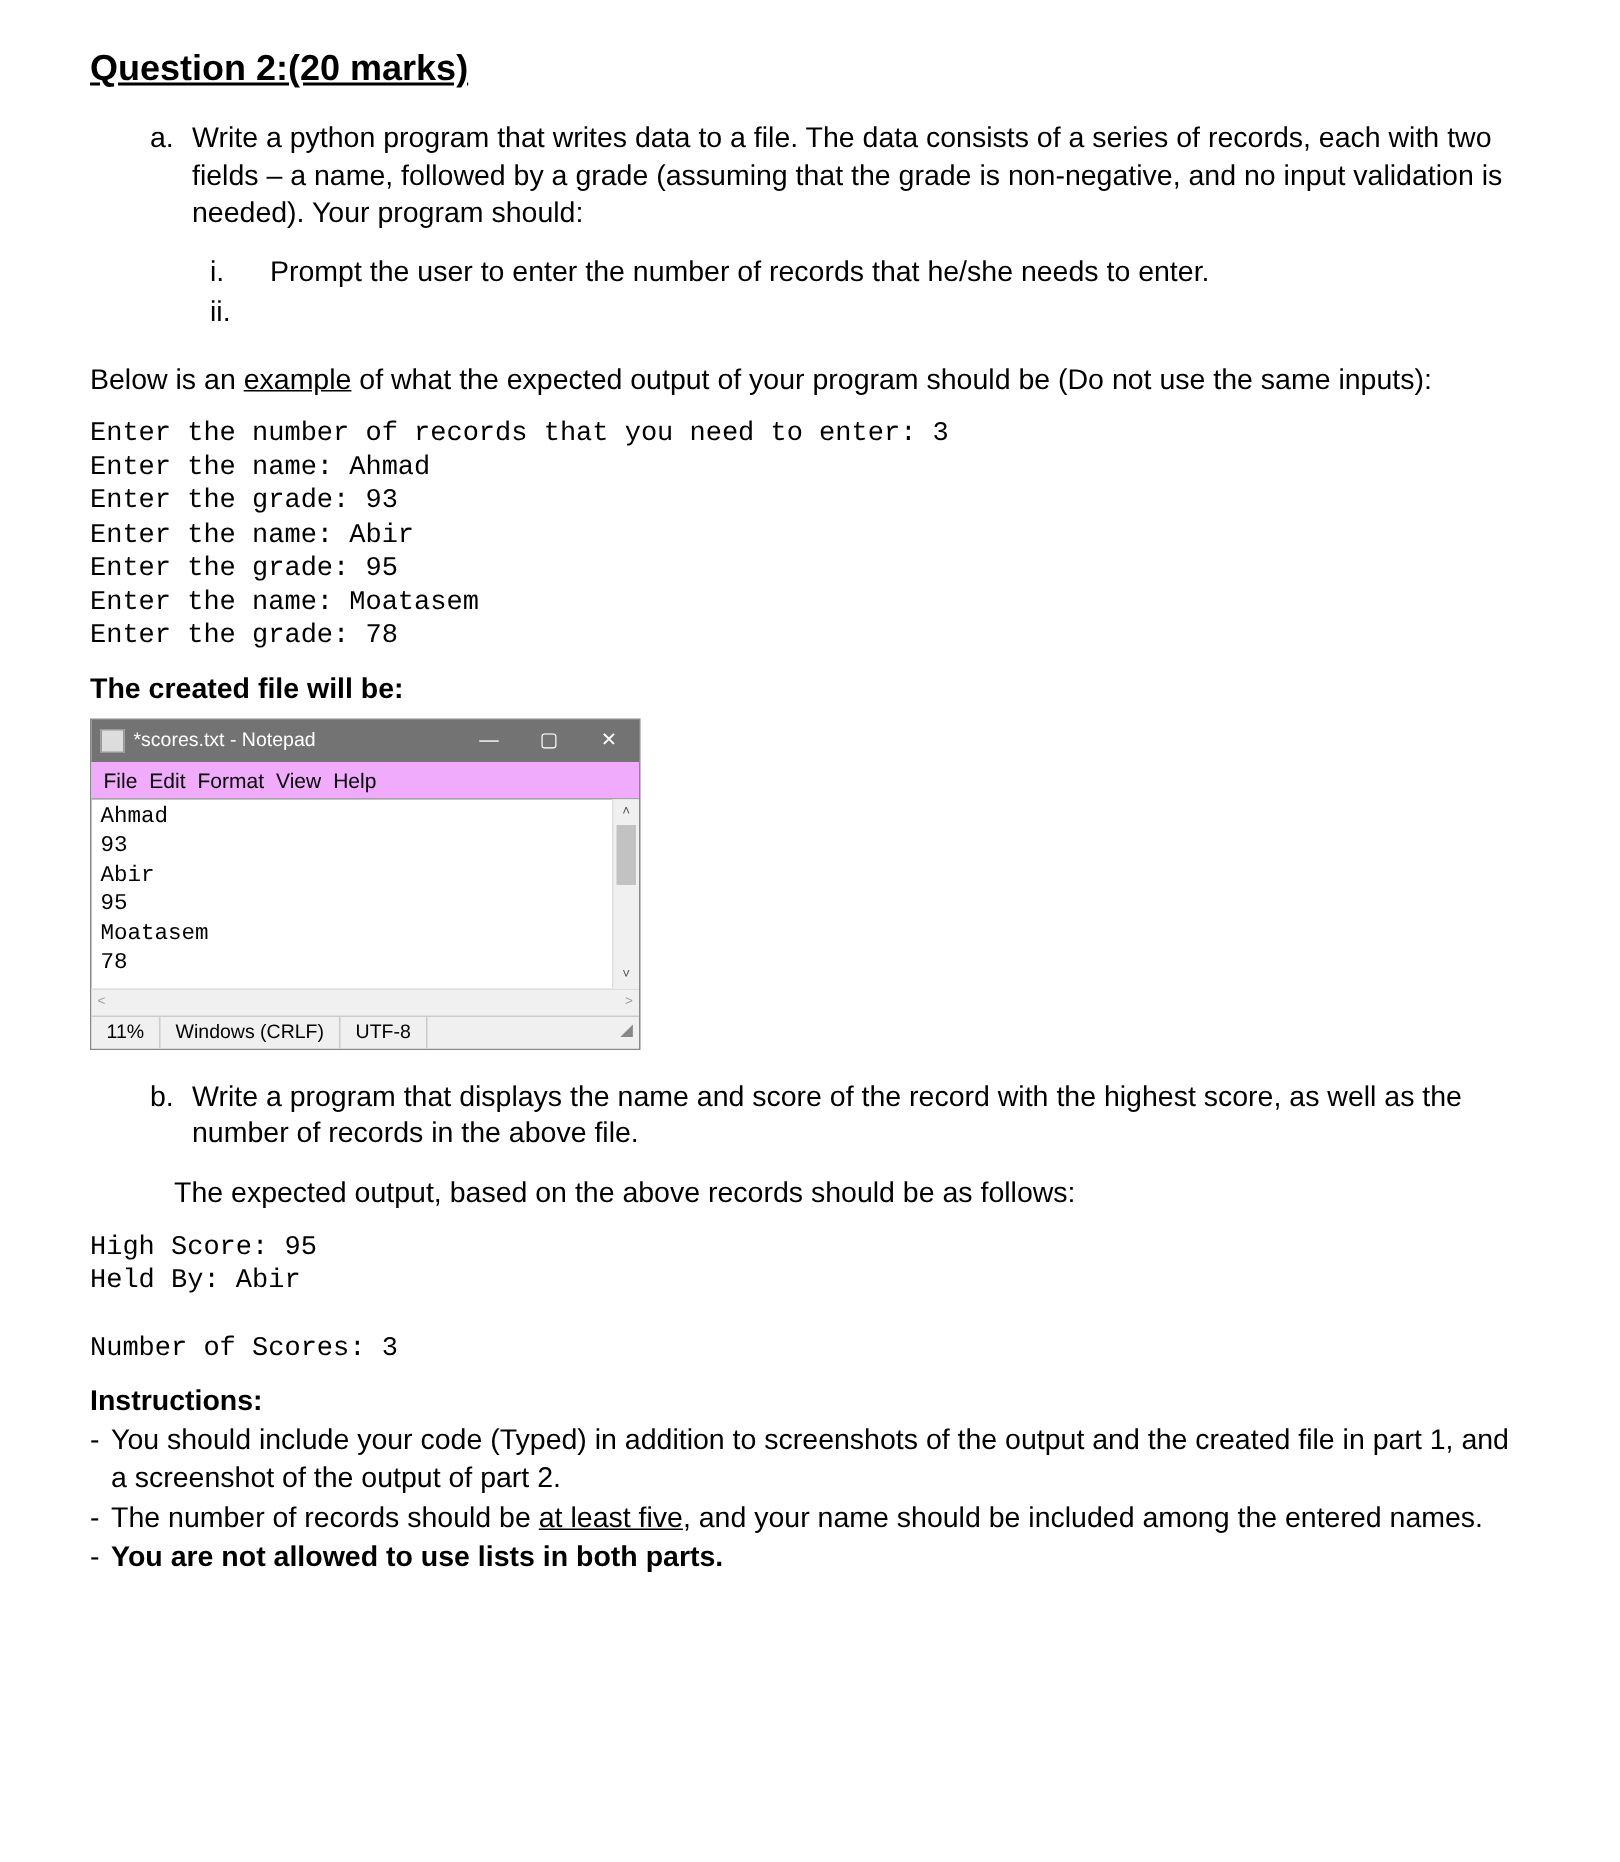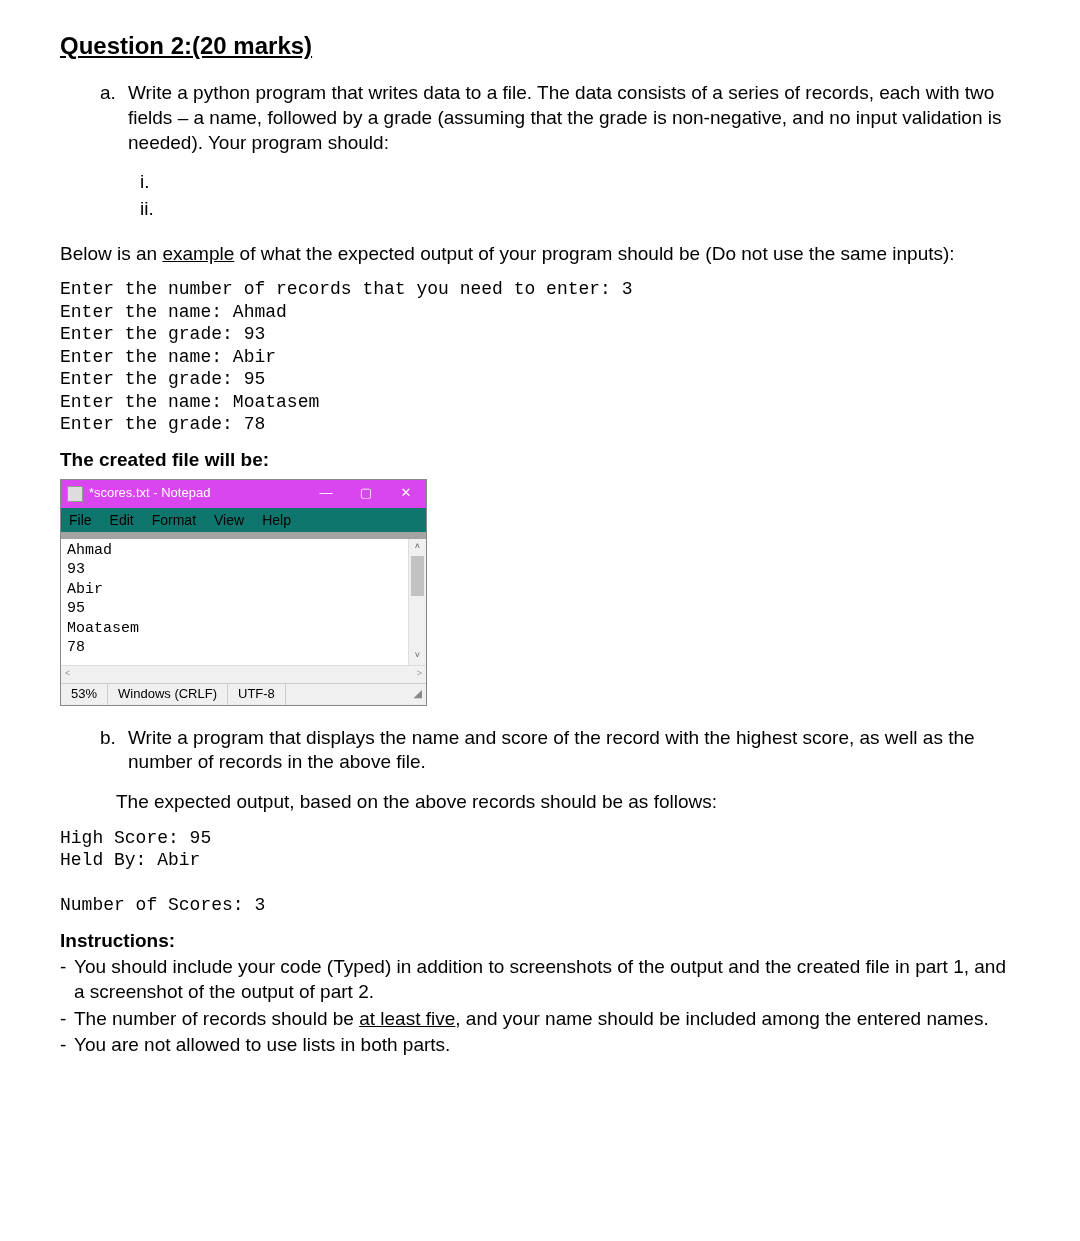--- a/index.html
+++ b/index.html
@@ -60,21 +60,21 @@
   .notepad {
     width: 365px;
     border: 1px solid #888;
     font-family: "Segoe UI", Arial, sans-serif;
     font-size: 14px;
     margin-top: 4px;
     margin-bottom: 20px;
     position: relative;
   }
   .np-titlebar {
-    background: #d946ef;
+    background: #737373;
     color: #fff;
     display: flex;
     align-items: center;
     height: 28px;
     padding-left: 6px;
   }
   .np-icon {
     width: 14px;
     height: 14px;
     background: #ddd;
@@ -89,25 +89,24 @@
   .np-winbtn {
     width: 40px;
     height: 28px;
     display: flex;
     align-items: center;
     justify-content: center;
     color: #fff;
     font-size: 13px;
   }
   .np-menubar {
-    background: #0f766e;
-    border-bottom: 7px solid #a3a3a3;
+    background: #f0abfc;
+    border-bottom: 1px solid #a3a3a3;
     padding: 2px 4px;
     display: flex;
-    gap: 10px;
     font-size: 14px;
   }
   .np-menu-item {
     padding: 1px 4px;
   }
   .np-body-wrap {
     display: flex;
     position: relative;
   }
   .np-body {
@@ -187,39 +186,40 @@
     margin-top: 2px;
   }
   .dash-item {
     display: flex;
     margin-bottom: 2px;
   }
   .dash-marker {
     min-width: 14px;
   }
   .bold {
-    font-weight: normal;
+    font-weight: bold;
     text-align: right;
   }
 </style>
 </head>
 <body>
 
 <div class="question-title">Question 2:(20 marks)</div>
 
 <div class="part-list">
   <div class="part-item">
     <div class="part-marker">a.</div>
     <div>Write a python program that writes data to a file. The  data consists of  a series of records, each with two fields – a name, followed by a grade (assuming that the grade is non-negative, and no input validation is needed). Your program should:</div>
   </div>
 </div>
 
 <div class="roman-list">
   <div class="roman-item">
     <div class="roman-marker">i.</div>
+    <div>Prompt the user to enter the number of records that he/she needs to enter.</div>
   </div>
   <div class="roman-item">
     <div class="roman-marker">ii.</div>
   </div>
 </div>
 
 <div class="para">
   <span>Below is an </span><span class="underlined">example</span><span> of what the expected output of your program should be (Do not use the same inputs):</span>
 </div>
 
@@ -259,21 +259,21 @@
       <div class="np-vscroll-up">˄</div>
       <div class="np-vscroll-thumb"></div>
       <div class="np-vscroll-down">˅</div>
     </div>
   </div>
   <div class="np-hscroll">
     <span>&lt;</span>
     <span>&gt;</span>
   </div>
   <div class="np-status">
-    <div class="np-status-cell">53%</div>
+    <div class="np-status-cell">11%</div>
     <div class="np-status-cell">Windows (CRLF)</div>
     <div class="np-status-cell">UTF-8</div>
     <div class="np-resize">◢</div>
   </div>
 </div>
 
 <div class="part-list">
   <div class="part-item">
     <div class="part-marker">b.</div>
     <div>Write a program that displays the name and score of the record with the highest score, as well as the number of records in the above file.</div>

